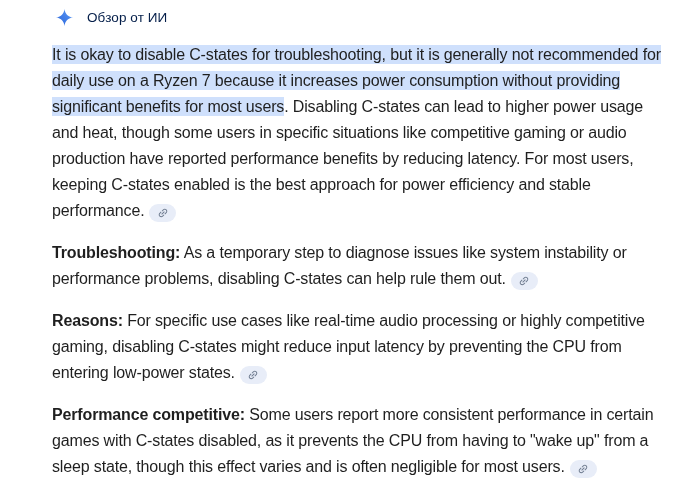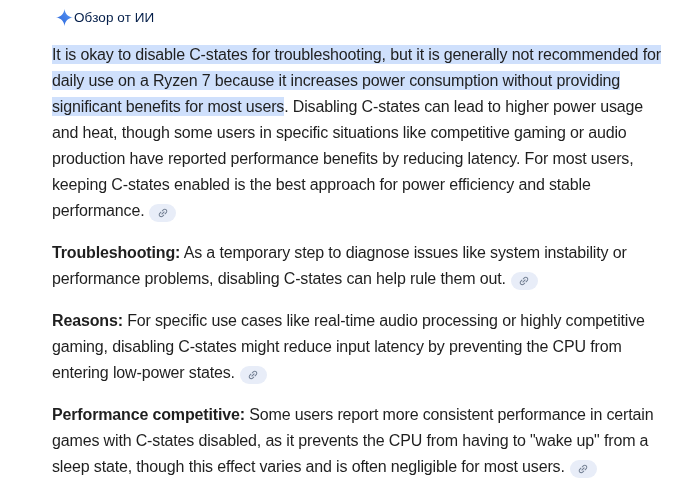--- a/index.html
+++ b/index.html
@@ -2,21 +2,21 @@
 <html><head>
 <meta charset="utf-8">
 <style>
   html,body{margin:0;padding:0;}
   body{
     width:694px;height:504px;background:#ffffff;overflow:hidden;
     font-family:"Liberation Sans", sans-serif;color:#1f1f1f;
     -webkit-font-smoothing:antialiased;
   }
   .page{padding:8px 28px 0 52px;}
-  .ai-header{display:flex;align-items:center;gap:1px;margin-left:4px;height:18px;}
+  .ai-header{display:flex;align-items:center;gap:14px;margin-left:4px;height:18px;}
   .ai-header .label{font-size:13.5px;font-weight:500;color:#041e49;letter-spacing:.1px;}
   .sparkle{width:17px;height:17px;display:inline-flex;}
   .body-text{font-size:16px;line-height:26px;letter-spacing:-0.15px;width:616px;}
   .summary{margin-top:16px;}
   .hl{background:#cfe0fc;padding:1px 0;box-decoration-break:clone;-webkit-box-decoration-break:clone;}
   h2.section-heading{
     margin:18px 0 0 0;font-size:20.5px;line-height:24px;font-weight:600;
     color:#1f1f1f;letter-spacing:0;
   }
   .reason{margin-top:2px;}

